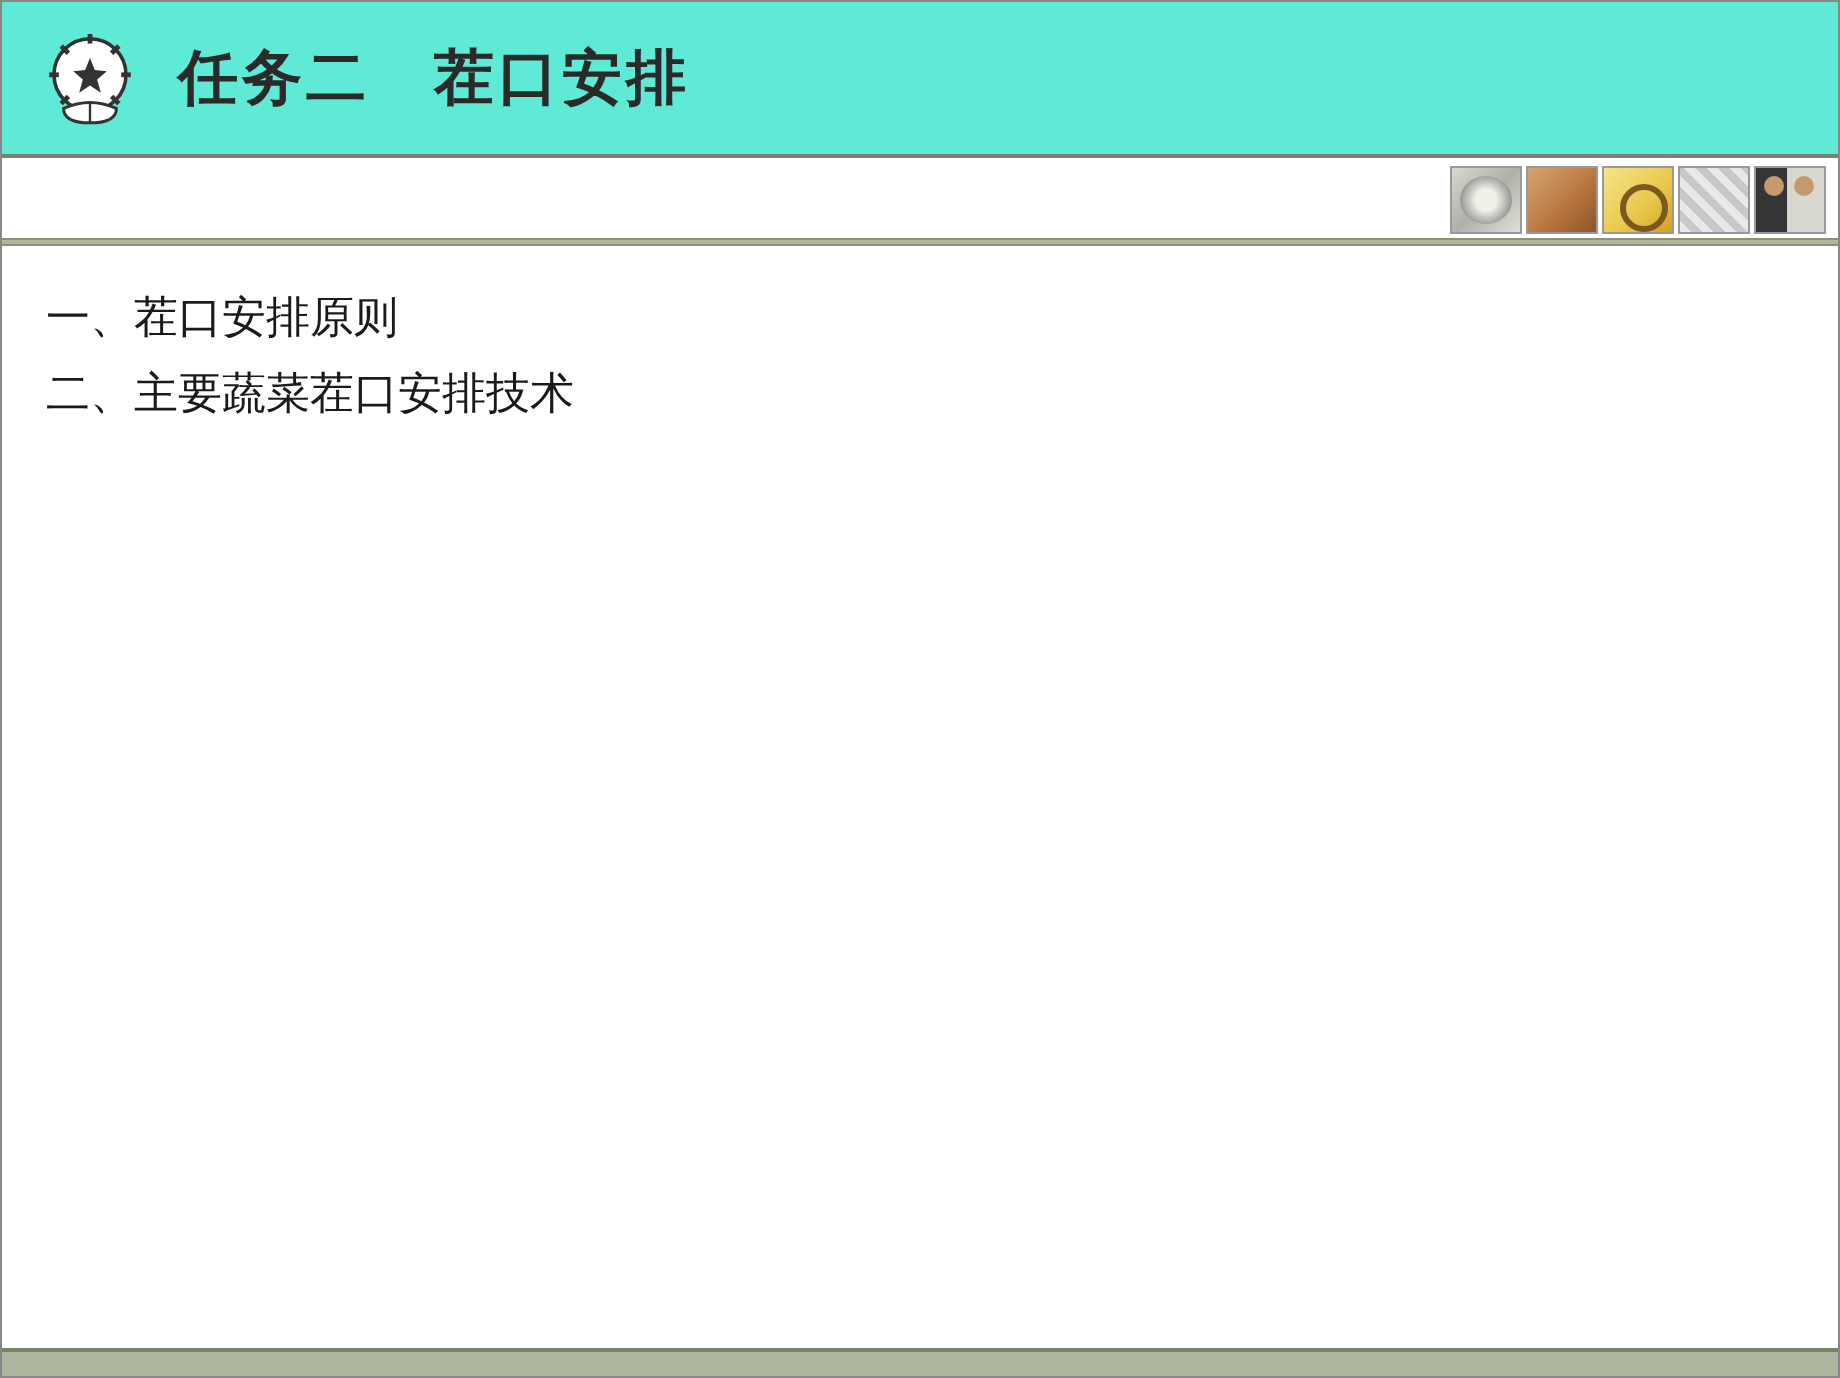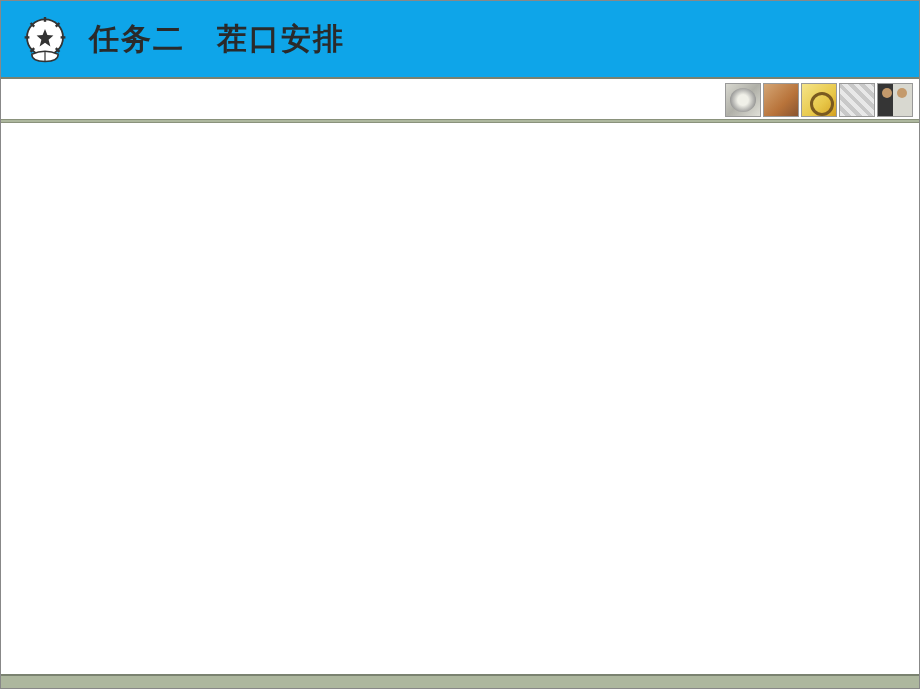--- a/index.html
+++ b/index.html
@@ -18,21 +18,21 @@
     .slide-container {
       width: 100%;
       height: 100%;
       border: 1px solid #888;
       position: relative;
       background: #fff;
     }
     .header-band {
       width: 100%;
       height: 78px;
-      background: #0ea5e9;
+      background: #5eead4;
       border-bottom: 2px solid #7a8270;
       position: relative;
       display: flex;
       align-items: center;
     }
     .badge-icon {
       position: absolute;
       left: 14px;
       top: 10px;
       width: 60px;
@@ -137,16 +137,20 @@
   <div class="thumbnail-strip">
     <div class="thumb thumb-1"></div>
     <div class="thumb thumb-2"></div>
     <div class="thumb thumb-3"></div>
     <div class="thumb thumb-4"></div>
     <div class="thumb thumb-5"></div>
   </div>
 
   <div class="strip-underline"></div>
 
+  <div class="body-content">
+    <div class="body-line">一、茬口安排原则</div>
+    <div class="body-line">二、主要蔬菜茬口安排技术</div>
+  </div>
 
   <div class="footer-band"></div>
 
 </div>
 
 </body></html>

